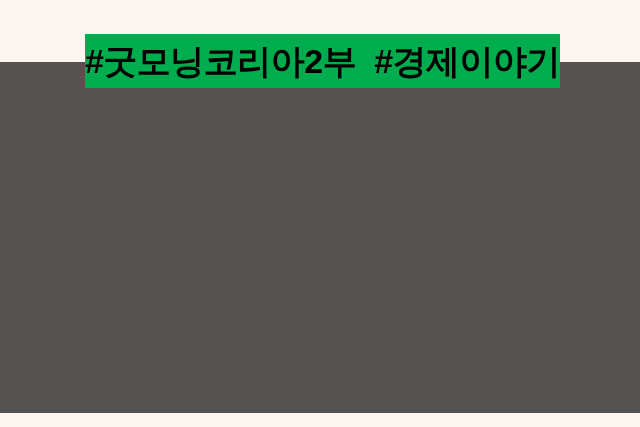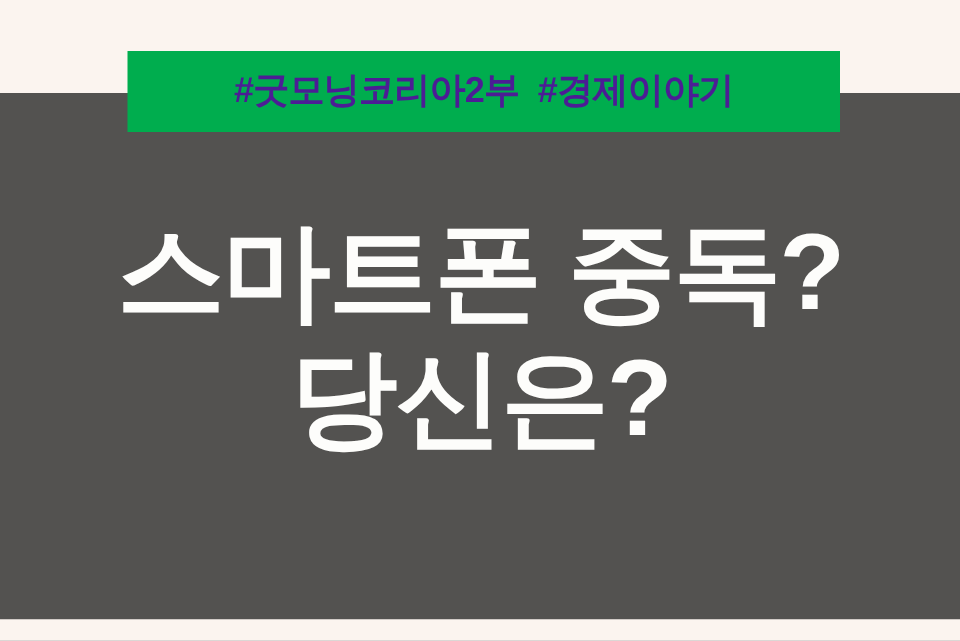--- a/index.html
+++ b/index.html
@@ -59,22 +59,22 @@
     width: 475px;
     height: 54px;
     background: #00ad4e;
     display: flex;
     align-items: center;
     justify-content: center;
     z-index: 5;
   }
 
   #banner-text {
-    color: #4c1d95;
-    font-size: 24px;
+    color: #000000;
+    font-size: 34px;
     font-weight: bold;
     letter-spacing: -0.5px;
     white-space: pre;
     line-height: 1;
   }
 
   
   #headline {
     position: absolute;
     left: 0;
@@ -100,18 +100,14 @@
 <div id="card">
 
   <div id="panel"></div>
   <div id="top-strip"></div>
   <div id="bottom-strip"></div>
 
   <div id="banner">
     <span id="banner-text">#굿모닝코리아2부  #경제이야기</span>
   </div>
 
-  <div id="headline">
-    <span class="headline-line">스마트폰 중독?</span>
-    <span class="headline-line">당신은?</span>
-  </div>
 
 </div>
 
 </body></html>

